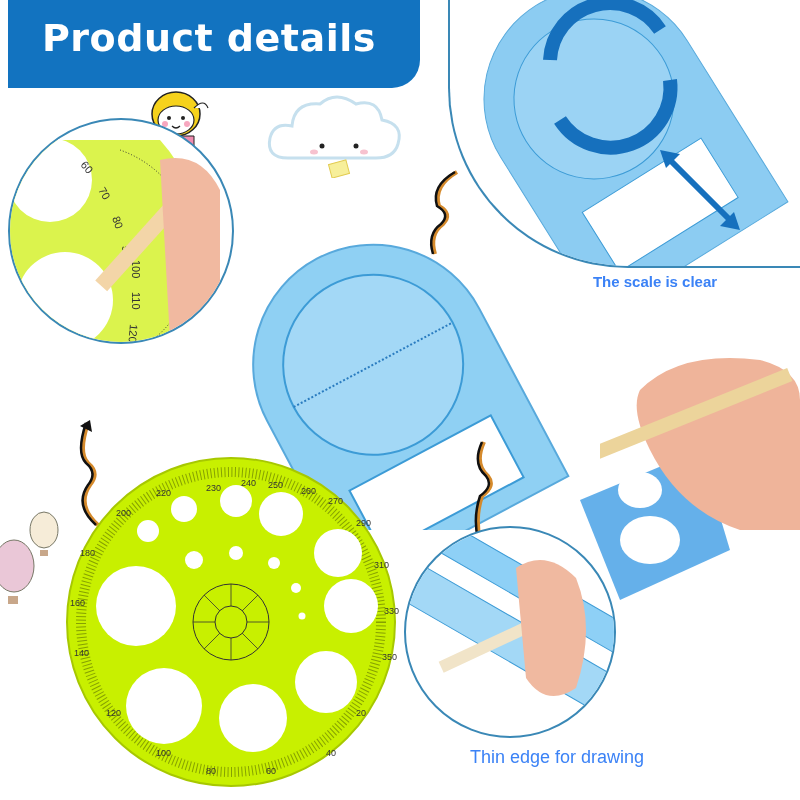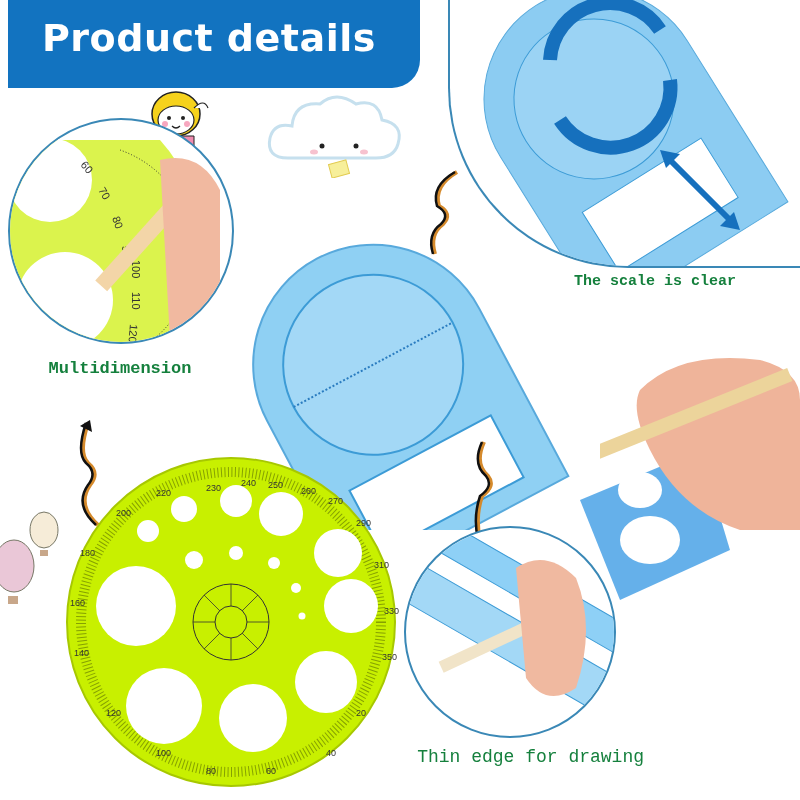--- a/index.html
+++ b/index.html
@@ -1,20 +1,20 @@
 <!DOCTYPE html>
 <html><head>
 <meta charset="utf-8">
 <style>
   html, body { margin:0; padding:0; }
   body { width:800px; height:800px; position:relative; overflow:hidden; background:#ffffff; font-family:"Liberation Sans", sans-serif; }
   .abs { position:absolute; }
   .banner { left:0; top:0; width:412px; height:88px; background:#1273c0; border-bottom-right-radius:28px;margin-left:8px; }
   .banner-title { position:absolute; left:34px; top:16px; font-family:"DejaVu Sans", sans-serif; font-weight:bold; font-size:38px; color:#ffffff; letter-spacing:0.5px; }
-  .caption { font-family:Liberation Mono, monospace; font-weight:bold; color:#15803d; text-align:center; line-height:1.3; }
+  .caption { font-family:Liberation Sans, sans-serif; font-weight:bold; color:#3b82f6; text-align:center; line-height:1.3; }
   .zoom-circle { border-radius:50%; border:2px solid #3a88b6; overflow:hidden; background:#ffffff; }
   svg { display:block; }
 </style>
 </head>
 <body>
 
 <div class="abs banner">
   <div class="banner-title">Product details</div>
 </div>
 
@@ -85,21 +85,20 @@
     <g transform="rotate(-28 150 150)">
       <path d="M20 150 A120 120 0 0 1 260 150 L260 340 L20 340 Z" fill="#7cc8f2" opacity="0.85" stroke="#3c9bd6" stroke-width="2"></path>
       <circle cx="140" cy="150" r="90" fill="#a3d8f6" stroke="#3c9bd6" stroke-width="2"></circle>
       <line x1="50" y1="150" x2="230" y2="150" stroke="#2a7cc0" stroke-width="2" stroke-dasharray="2 2"></line>
       <rect x="60" y="250" width="160" height="70" fill="#ffffff" stroke="#3c9bd6" stroke-width="2"></rect>
     </g>
   </svg>
 </div>
 
 <div class="abs caption" style="left:30px;top:358px;width:180px;font-size:17px;">
-  <div>Multidimension</div>
 </div>
 
 <div class="abs" style="left:70px;top:420px;width:40px;height:110px;">
   <svg width="40" height="110" viewBox="0 0 40 110">
     <path d="M28 105 q-22 -20 -8 -40 q10 -12 -2 -22 q-10 -10 0 -40" stroke="#d58a2c" stroke-width="4" fill="none"></path>
     <path d="M26 105 q-22 -20 -8 -40 q10 -12 -2 -22 q-10 -10 0 -40" stroke="#111" stroke-width="2.5" fill="none"></path>
     <polygon points="10,6 20,0 22,12" fill="#111"></polygon>
   </svg>
 </div>
 <div class="abs" style="left:425px;top:166px;width:40px;height:90px;">

